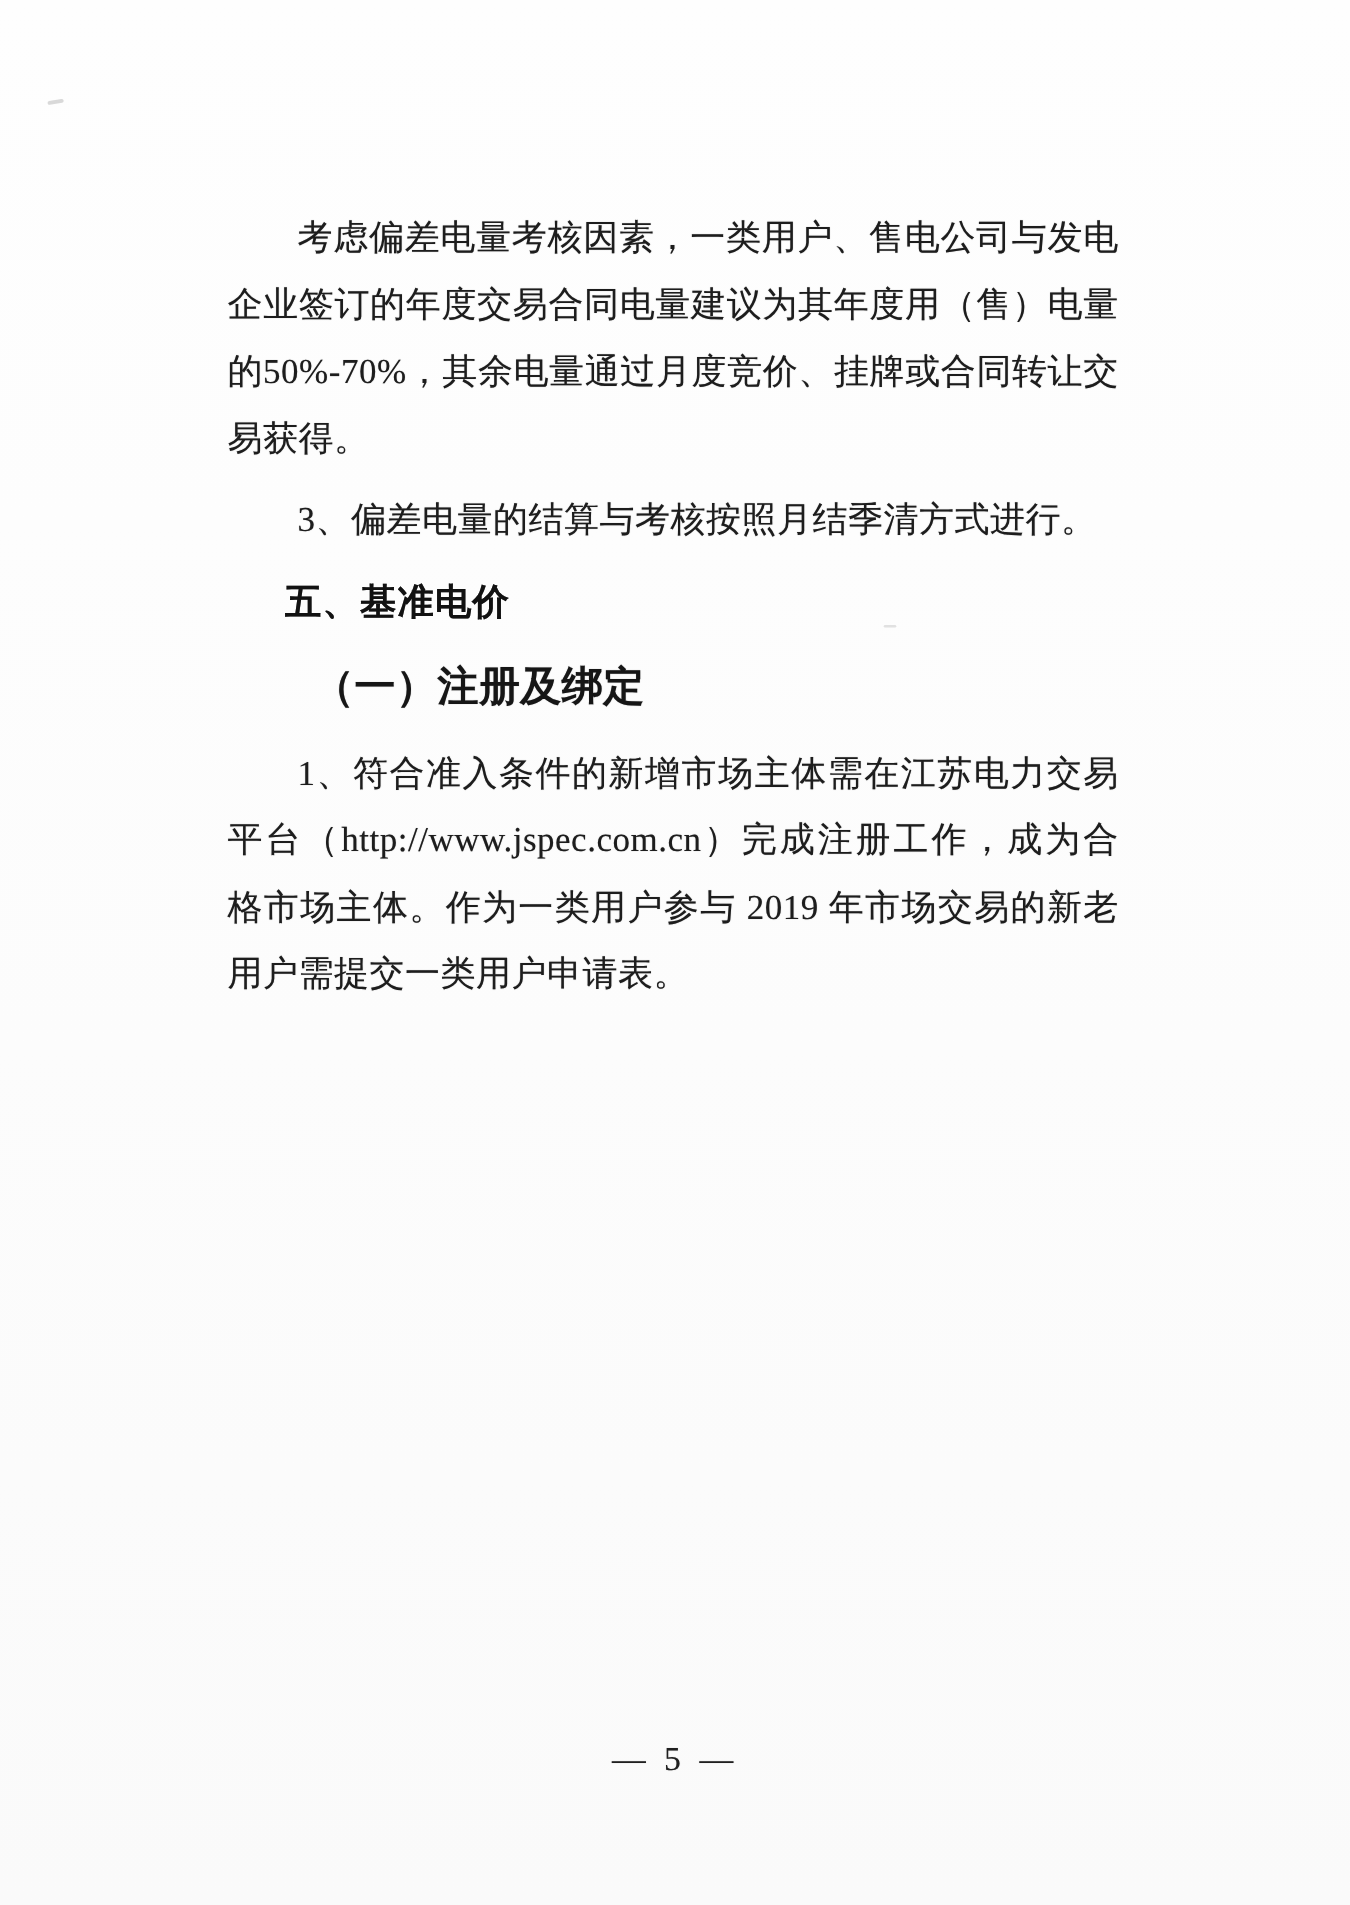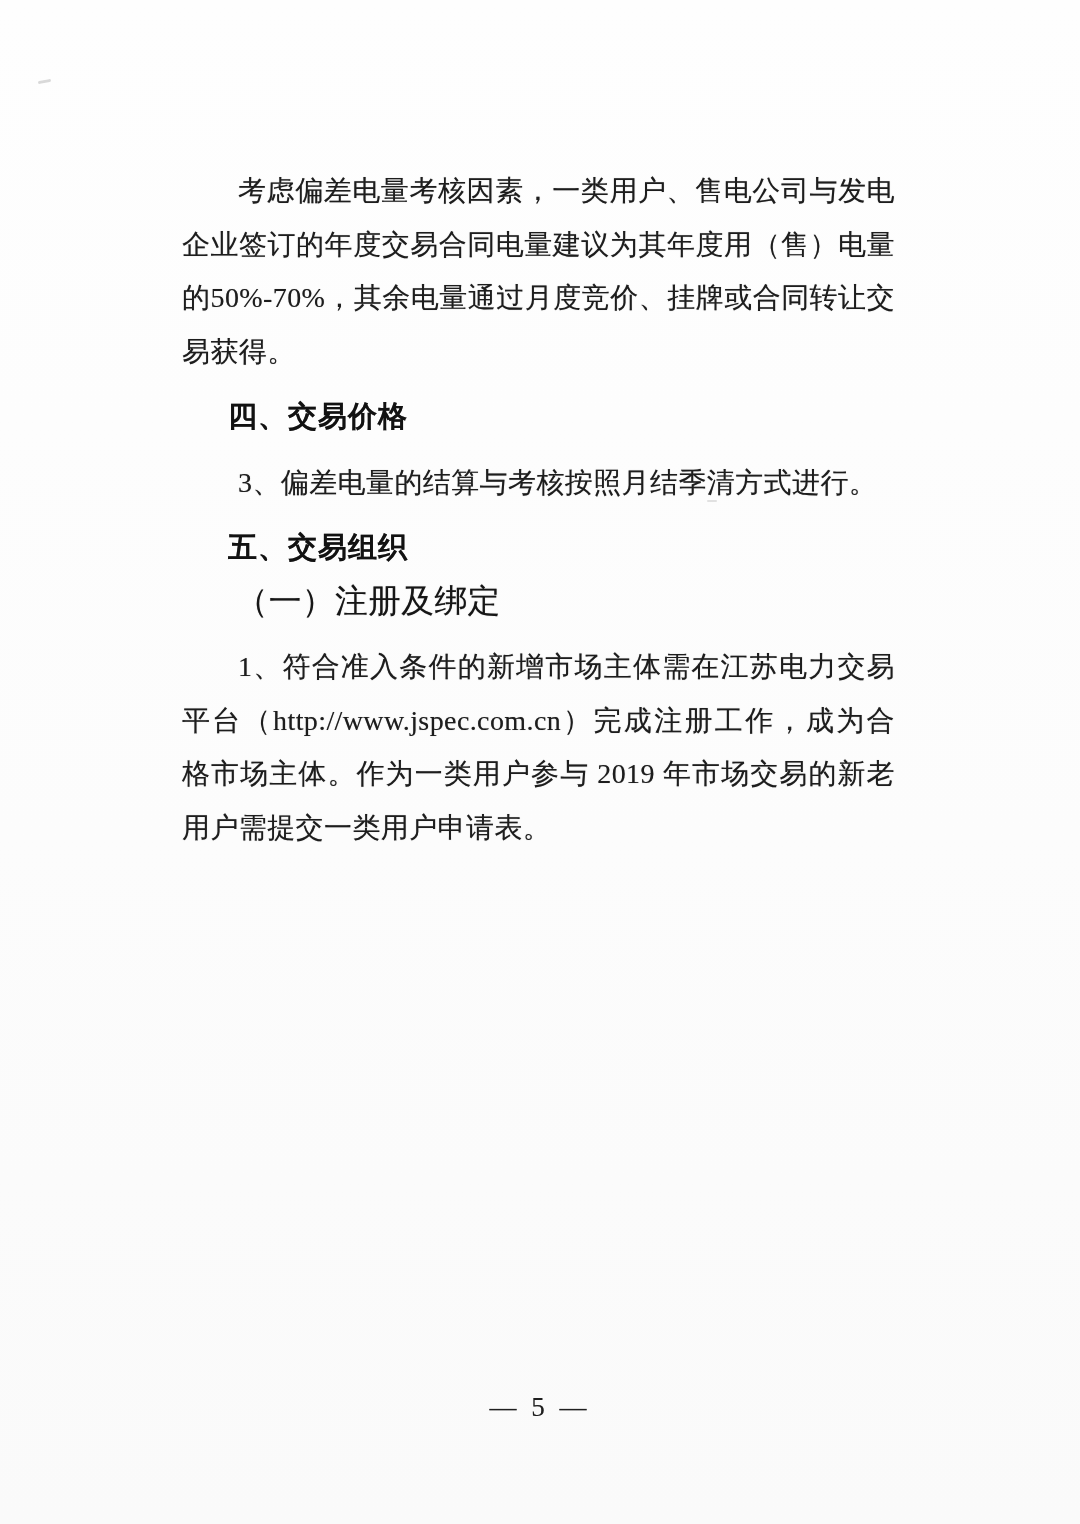--- a/index.html
+++ b/index.html
@@ -47,23 +47,23 @@
     margin: 0;
     text-indent: 2em;
     font-family: "Liberation Sans", "DejaVu Sans", sans-serif;
     font-weight: bold;
     font-size: 29px;
     color: #121212;
     letter-spacing: 1px;
     text-shadow: 0 0 0.5px rgba(20,20,20,0.6);
   }
   .heading-2 {
-    margin: 0;
+    margin: 15px;
     text-indent: 2em;
-    font-weight: 400;
+    font-weight: 700;
     color: #161616;
     text-shadow: 0 0 0.7px rgba(45,45,45,0.55);
   }
   .page-number {
     position: absolute;
     top: 1392px;
     left: 0;
     width: 100%;
     text-align: center;
     font-size: 27px;
@@ -77,27 +77,26 @@
 
 <div class="page">
 
   <div class="scan-mark mark-top-left"></div>
   <div class="scan-mark mark-mid-right"></div>
 
   <div class="content">
     <p class="para">考虑偏差电量考核因素，一类用户、售电公司与发电企业签订的年度交易合同电量建议为其年度用（售）电量的50%-70%，其余电量通过月度竞价、挂牌或合同转让交易获得。</p>
 
 
-    <h2 class="heading-1">四、交易价格</h2>
 
 
 
     <p class="para">3、偏差电量的结算与考核按照月结季清方式进行。</p>
 
-    <h2 class="heading-1">五、交易组织</h2>
+    <h2 class="heading-1">五、基准电价</h2>
 
     <h3 class="heading-2">（一）注册及绑定</h3>
 
     <p class="para">1、符合准入条件的新增市场主体需在江苏电力交易平台（http://www.jspec.com.cn）完成注册工作，成为合格市场主体。作为一类用户参与 2019 年市场交易的新老用户需提交一类用户申请表。</p>
   </div>
 
   <div class="page-number">— 5 —</div>
 
 </div>
 

